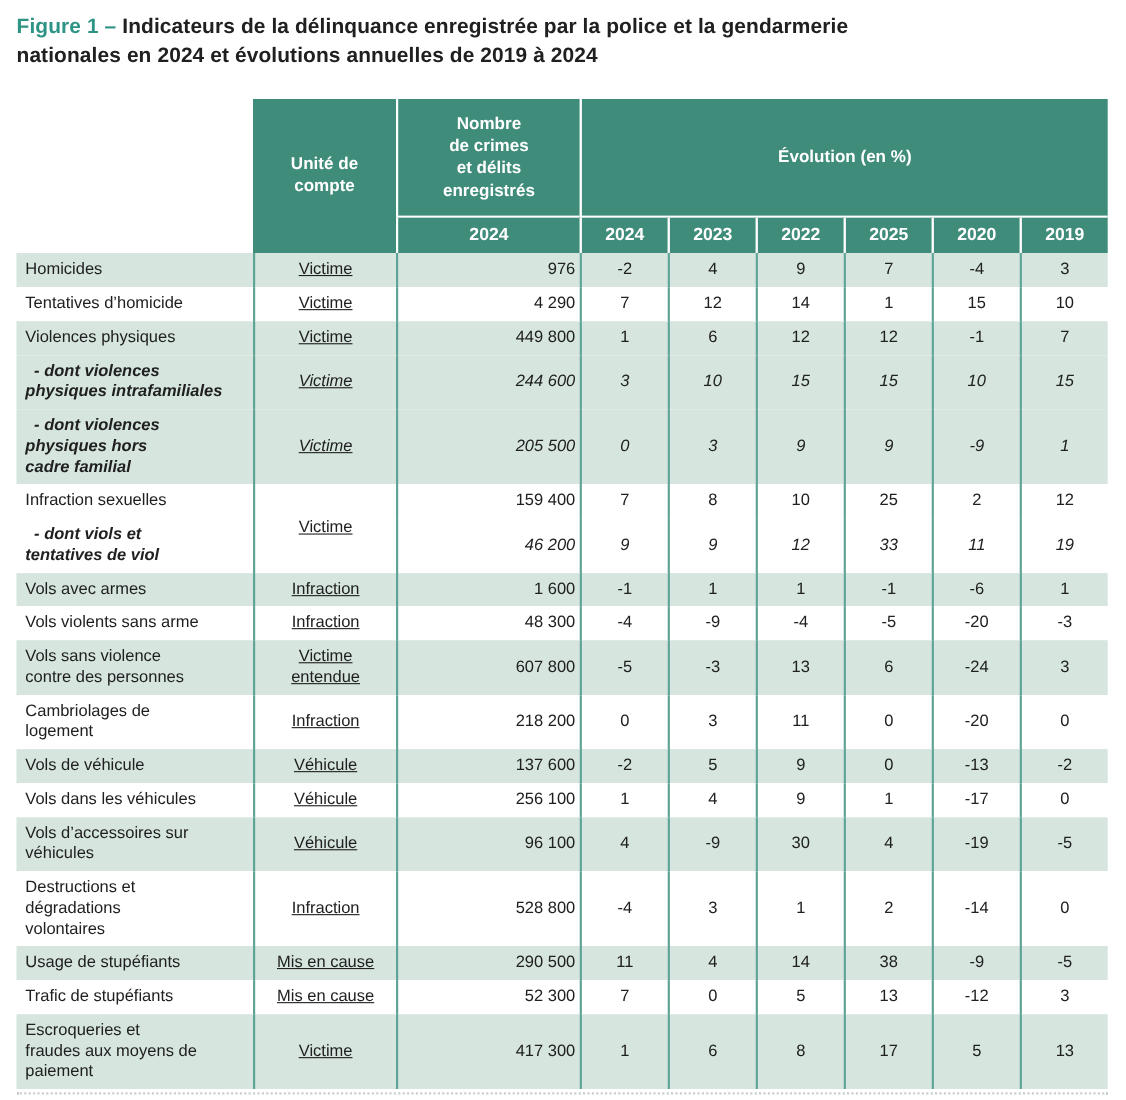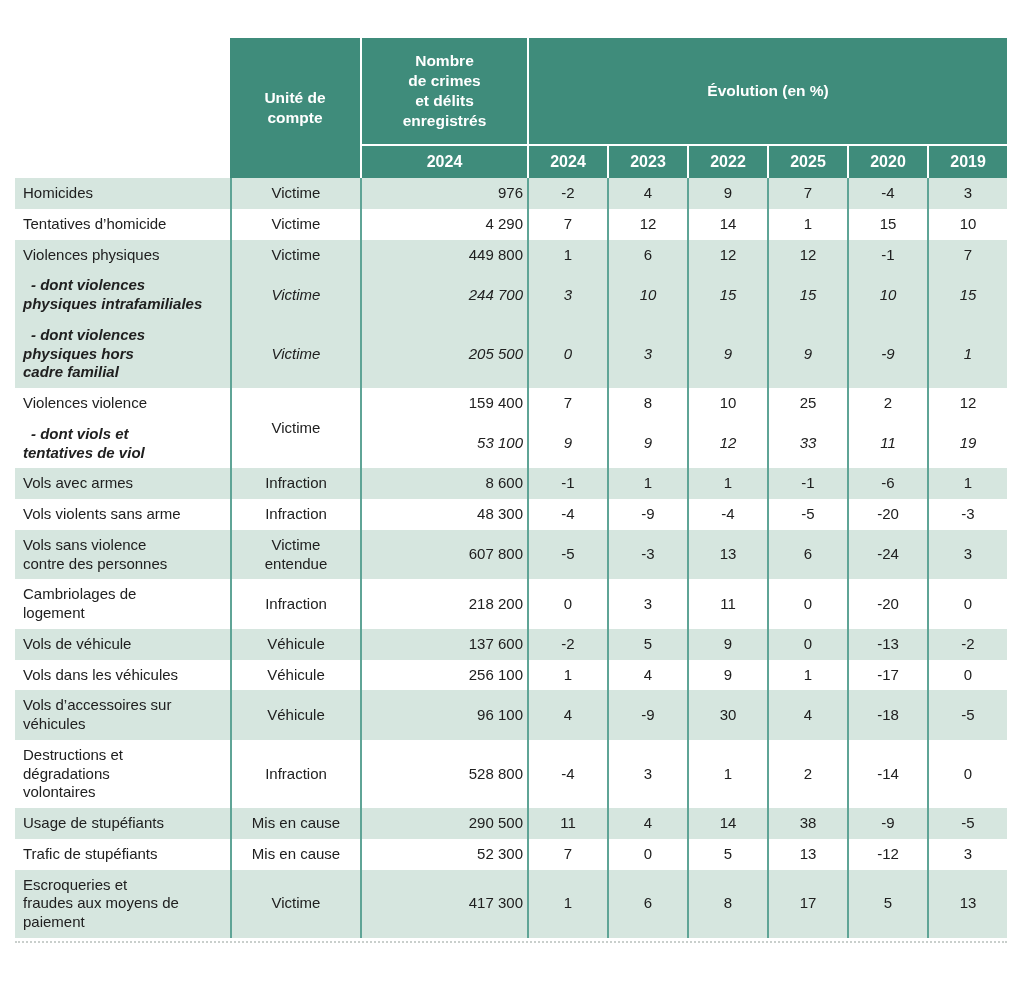--- a/index.html
+++ b/index.html
@@ -39,34 +39,39 @@
 
   tbody td{
     vertical-align:middle;padding:6px 4px;
     font-size:15px;line-height:1.25;white-space:pre-line;
   }
   tr.g td{background:var(--row-green);}
   tr.w td{background:#ffffff;}
   tr.it td{font-style:italic;}
   td.c-label{text-align:left;padding-left:8px;margin-left:24px;}
   td.c-label.indent{text-indent:8px;font-weight:bold;}
-  td.c-unit{text-align:center;border-left:2px solid var(--sep-teal);}
+  td.c-unit{text-align:center;border-left:2px solid var(--sep-teal);text-decoration:underline;}
   td.c-count{text-align:right;border-left:2px solid var(--sep-teal);}
   td.c-evol{text-align:center;border-left:2px solid var(--sep-teal);}
 
   .bottom-rule{
     width:992px;margin-top:3px;
     border-top:2px dotted #c9cfcc;height:0;
   }
 </style>
 </head>
 <body>
 
 <div class="page">
 
+  <div class="fig-title">
+    <span class="fig-prefix">Figure 1 –</span>
+    <span>Indicateurs de la délinquance enregistrée par la police et la gendarmerie</span>
+    <div>nationales en 2024 et évolutions annuelles de 2019 à 2024</div>
+  </div>
 
   <table>
     <colgroup>
       <col class="c1">
         <col class="c2">
         <col class="c3">
       <col class="cy">
         <col class="cy">
         <col class="cy">
         <col class="cy">
@@ -125,21 +130,21 @@
           <td class="c-evol">6</td>
           <td class="c-evol">12</td>
           <td class="c-evol">12</td>
           <td class="c-evol">-1</td>
           <td class="c-evol">7</td>
         </tr>
         <tr class="g it">
           <td class="c-label indent">- dont violences
 physiques intrafamiliales</td>
           <td class="c-unit">Victime</td>
-          <td class="c-count">244 700</td>
+          <td class="c-count">244 600</td>
           <td class="c-evol">3</td>
           <td class="c-evol">10</td>
           <td class="c-evol">15</td>
           <td class="c-evol">15</td>
           <td class="c-evol">10</td>
           <td class="c-evol">15</td>
         </tr>
         <tr class="g it">
           <td class="c-label indent">- dont violences
 physiques hors
@@ -147,45 +152,45 @@
           <td class="c-unit">Victime</td>
           <td class="c-count">205 500</td>
           <td class="c-evol">0</td>
           <td class="c-evol">3</td>
           <td class="c-evol">9</td>
           <td class="c-evol">9</td>
           <td class="c-evol">-9</td>
           <td class="c-evol">1</td>
         </tr>
         <tr class="w">
-          <td class="c-label">Violences violence</td>
+          <td class="c-label">Infraction sexuelles</td>
           <td class="c-unit" rowspan="2">Victime</td>
           <td class="c-count">159 400</td>
           <td class="c-evol">7</td>
           <td class="c-evol">8</td>
           <td class="c-evol">10</td>
           <td class="c-evol">25</td>
           <td class="c-evol">2</td>
           <td class="c-evol">12</td>
         </tr>
         <tr class="w it">
           <td class="c-label indent">- dont viols et
 tentatives de viol</td>
-          <td class="c-count">53 100</td>
+          <td class="c-count">46 200</td>
           <td class="c-evol">9</td>
           <td class="c-evol">9</td>
           <td class="c-evol">12</td>
           <td class="c-evol">33</td>
           <td class="c-evol">11</td>
           <td class="c-evol">19</td>
         </tr>
         <tr class="g">
           <td class="c-label">Vols avec armes</td>
           <td class="c-unit">Infraction</td>
-          <td class="c-count">8 600</td>
+          <td class="c-count">1 600</td>
           <td class="c-evol">-1</td>
           <td class="c-evol">1</td>
           <td class="c-evol">1</td>
           <td class="c-evol">-1</td>
           <td class="c-evol">-6</td>
           <td class="c-evol">1</td>
         </tr>
         <tr class="w">
           <td class="c-label">Vols violents sans arme</td>
           <td class="c-unit">Infraction</td>
@@ -246,21 +251,21 @@
         </tr>
         <tr class="g">
           <td class="c-label">Vols d’accessoires sur
 véhicules</td>
           <td class="c-unit">Véhicule</td>
           <td class="c-count">96 100</td>
           <td class="c-evol">4</td>
           <td class="c-evol">-9</td>
           <td class="c-evol">30</td>
           <td class="c-evol">4</td>
-          <td class="c-evol">-18</td>
+          <td class="c-evol">-19</td>
           <td class="c-evol">-5</td>
         </tr>
         <tr class="w">
           <td class="c-label">Destructions et
 dégradations
 volontaires</td>
           <td class="c-unit">Infraction</td>
           <td class="c-count">528 800</td>
           <td class="c-evol">-4</td>
           <td class="c-evol">3</td>

